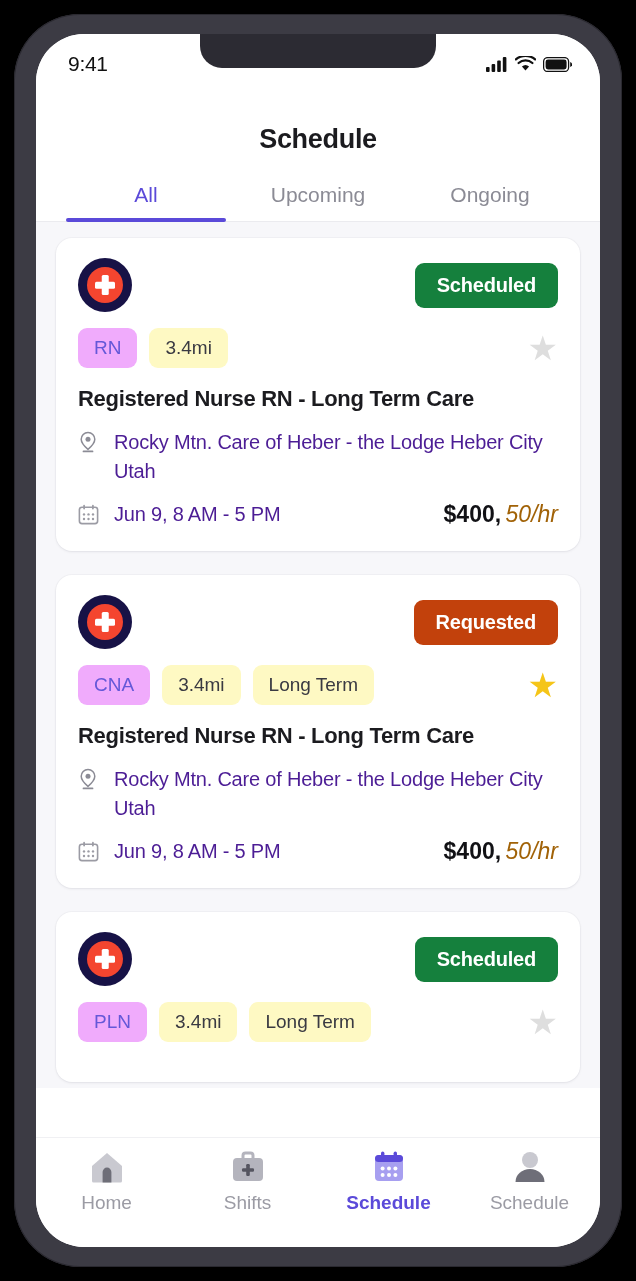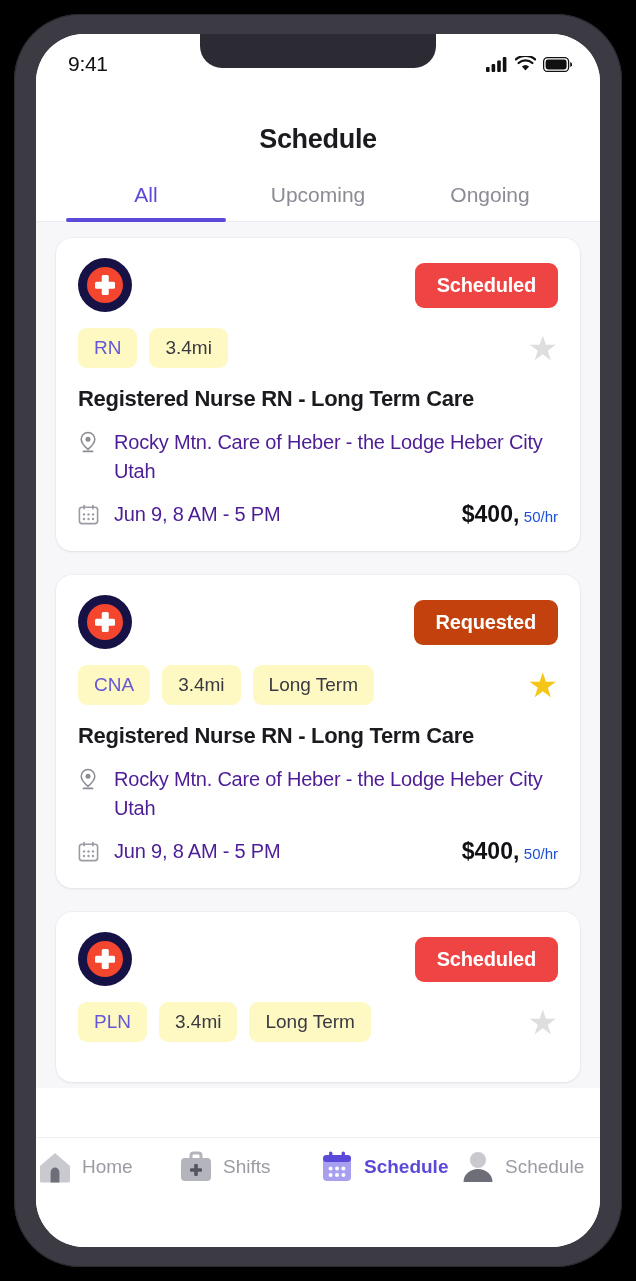--- a/index.html
+++ b/index.html
@@ -168,40 +168,40 @@
   }
 
   .status-badge {
     padding: 11px 22px;
     border-radius: 9px;
     color: #ffffff;
     font-size: 20px;
     font-weight: bold;
     letter-spacing: -0.2px;
   }
-  .badge-scheduled { background: #ef4444; }
+  .badge-scheduled { background: #15803d; }
   .badge-requested { background: #c2410c; }
 
   
   .tag-row {
     display: flex;
     align-items: center;
     gap: 12px;
     margin-bottom: 18px;
   }
   .tag {
     padding: 9px 16px;
     border-radius: 9px;
     font-size: 19px;
     background: #fef9c3;
     color: #3a3a42;
     font-weight: normal;
   }
   .tag.role {
-    background: #fef9c3;
+    background: #f0abfc;
     color: #6558d8;
   }
   .star {
     margin-left: auto;
     font-size: 34px;
     line-height: 1;
     color: #dedede;
   }
   .star.filled { color: #f5c518; }
 
@@ -240,41 +240,42 @@
   .price {
     margin-left: auto;
     white-space: nowrap;
   }
   .price-main {
     font-size: 23px;
     font-weight: bold;
     color: #111115;
   }
   .price-sub {
-    font-size: 15px;
-    color: #1d4ed8;
+    font-size: 23px;
+    color: #a16207;
+    font-style: italic;
   }
 
   
   .bottom-nav {
     position: absolute;
     left: 0;
     bottom: 0;
     width: 100%;
     height: 110px;
     background: #ffffff;
     display: flex;
     align-items: flex-start;
     padding-top: 12px;
     border-top: 1px solid #f0f0f3;
   }
   .nav-item {
     flex: 1;
     display: flex;
-    flex-direction: row;
+    flex-direction: column;
     align-items: center;
     gap: 8px;
   }
   .nav-label {
     font-size: 19px;
     color: #9b9ba4;
   }
   .nav-item.active .nav-label { color: #5b4ad9; font-weight: bold; }
 </style>
 </head>

